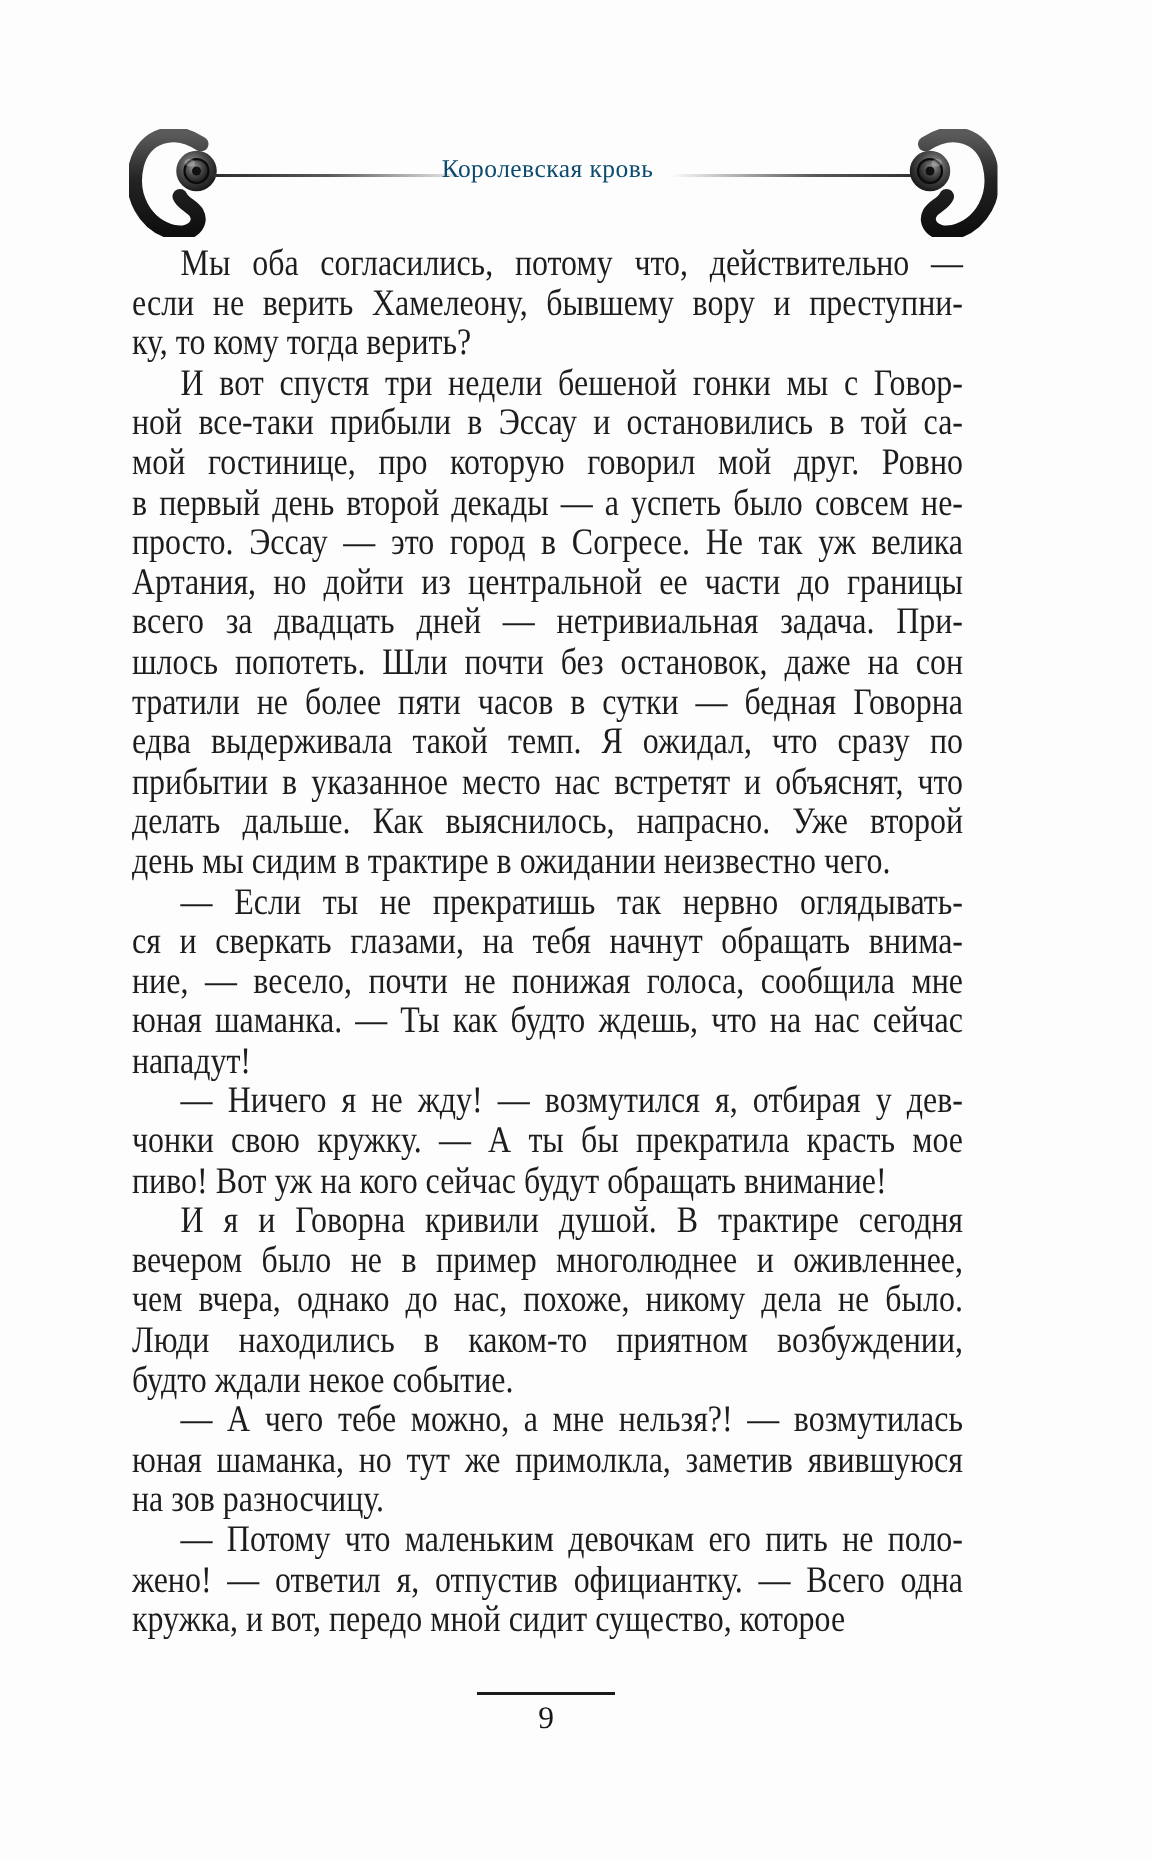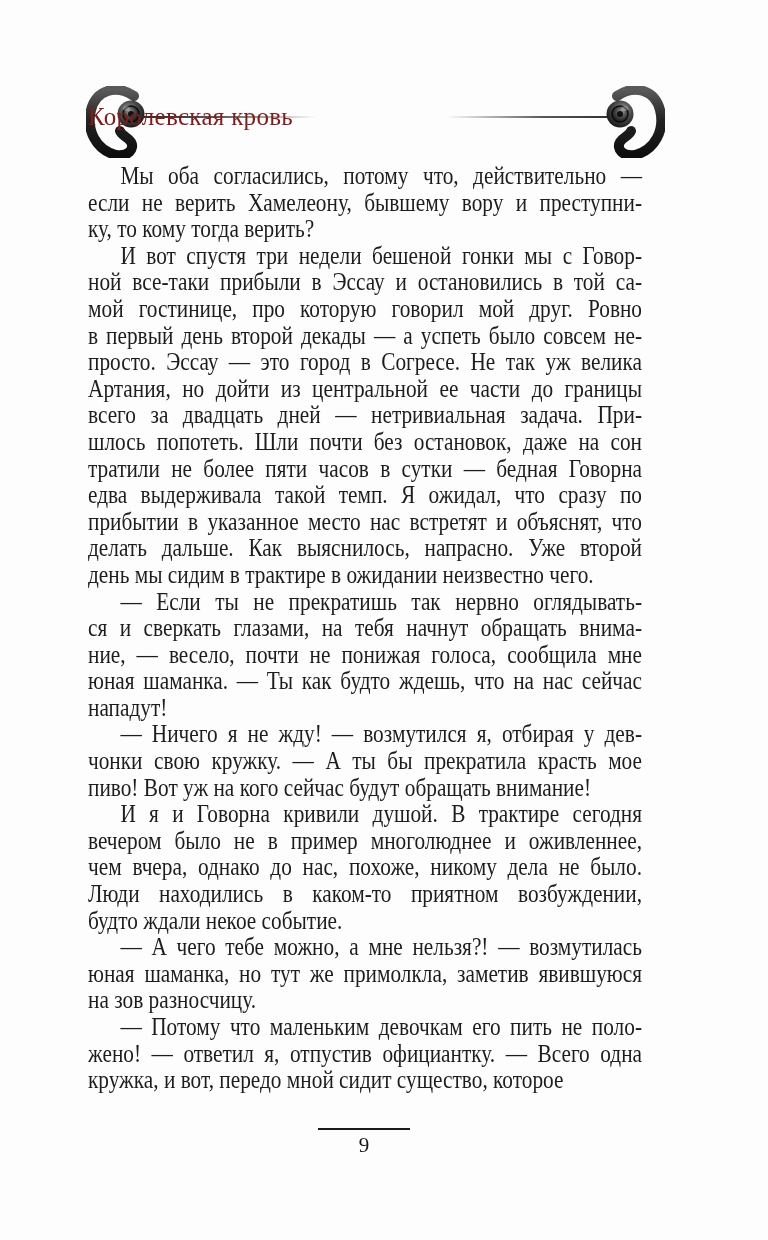--- a/index.html
+++ b/index.html
@@ -16,22 +16,22 @@
   .orn-right { left:599px; transform:scaleX(-1); }
 
   .rule { position:absolute; top:116px; height:2px; }
   .rule-left  { left:141px; width:175px;
     background:linear-gradient(to right,#2b2b2b 0%,#5a5a5a 45%,rgba(130,130,130,0) 100%); }
   .rule-right { left:447px; width:172px;
     background:linear-gradient(to left,#2b2b2b 0%,#5a5a5a 45%,rgba(130,130,130,0) 100%); }
 
   .running-title {
     position:absolute; left:88px; top:103px; width:554px;
-    text-align:left; font-size:25px; letter-spacing:0.3px;
-    color:#7f1d1d; white-space:nowrap;
+    text-align:center; font-size:17px; letter-spacing:0.3px;
+    color:#0c4a6e; white-space:nowrap;
   }
 
   
   .textblock {
     position:absolute; left:88px; top:163px; width:650px;
     transform:scaleX(0.8523); transform-origin:0 0;
     font-size:25px; color:#1d1d1d;
   }
   .line {
     height:26.6px; line-height:26.6px; white-space:normal;

